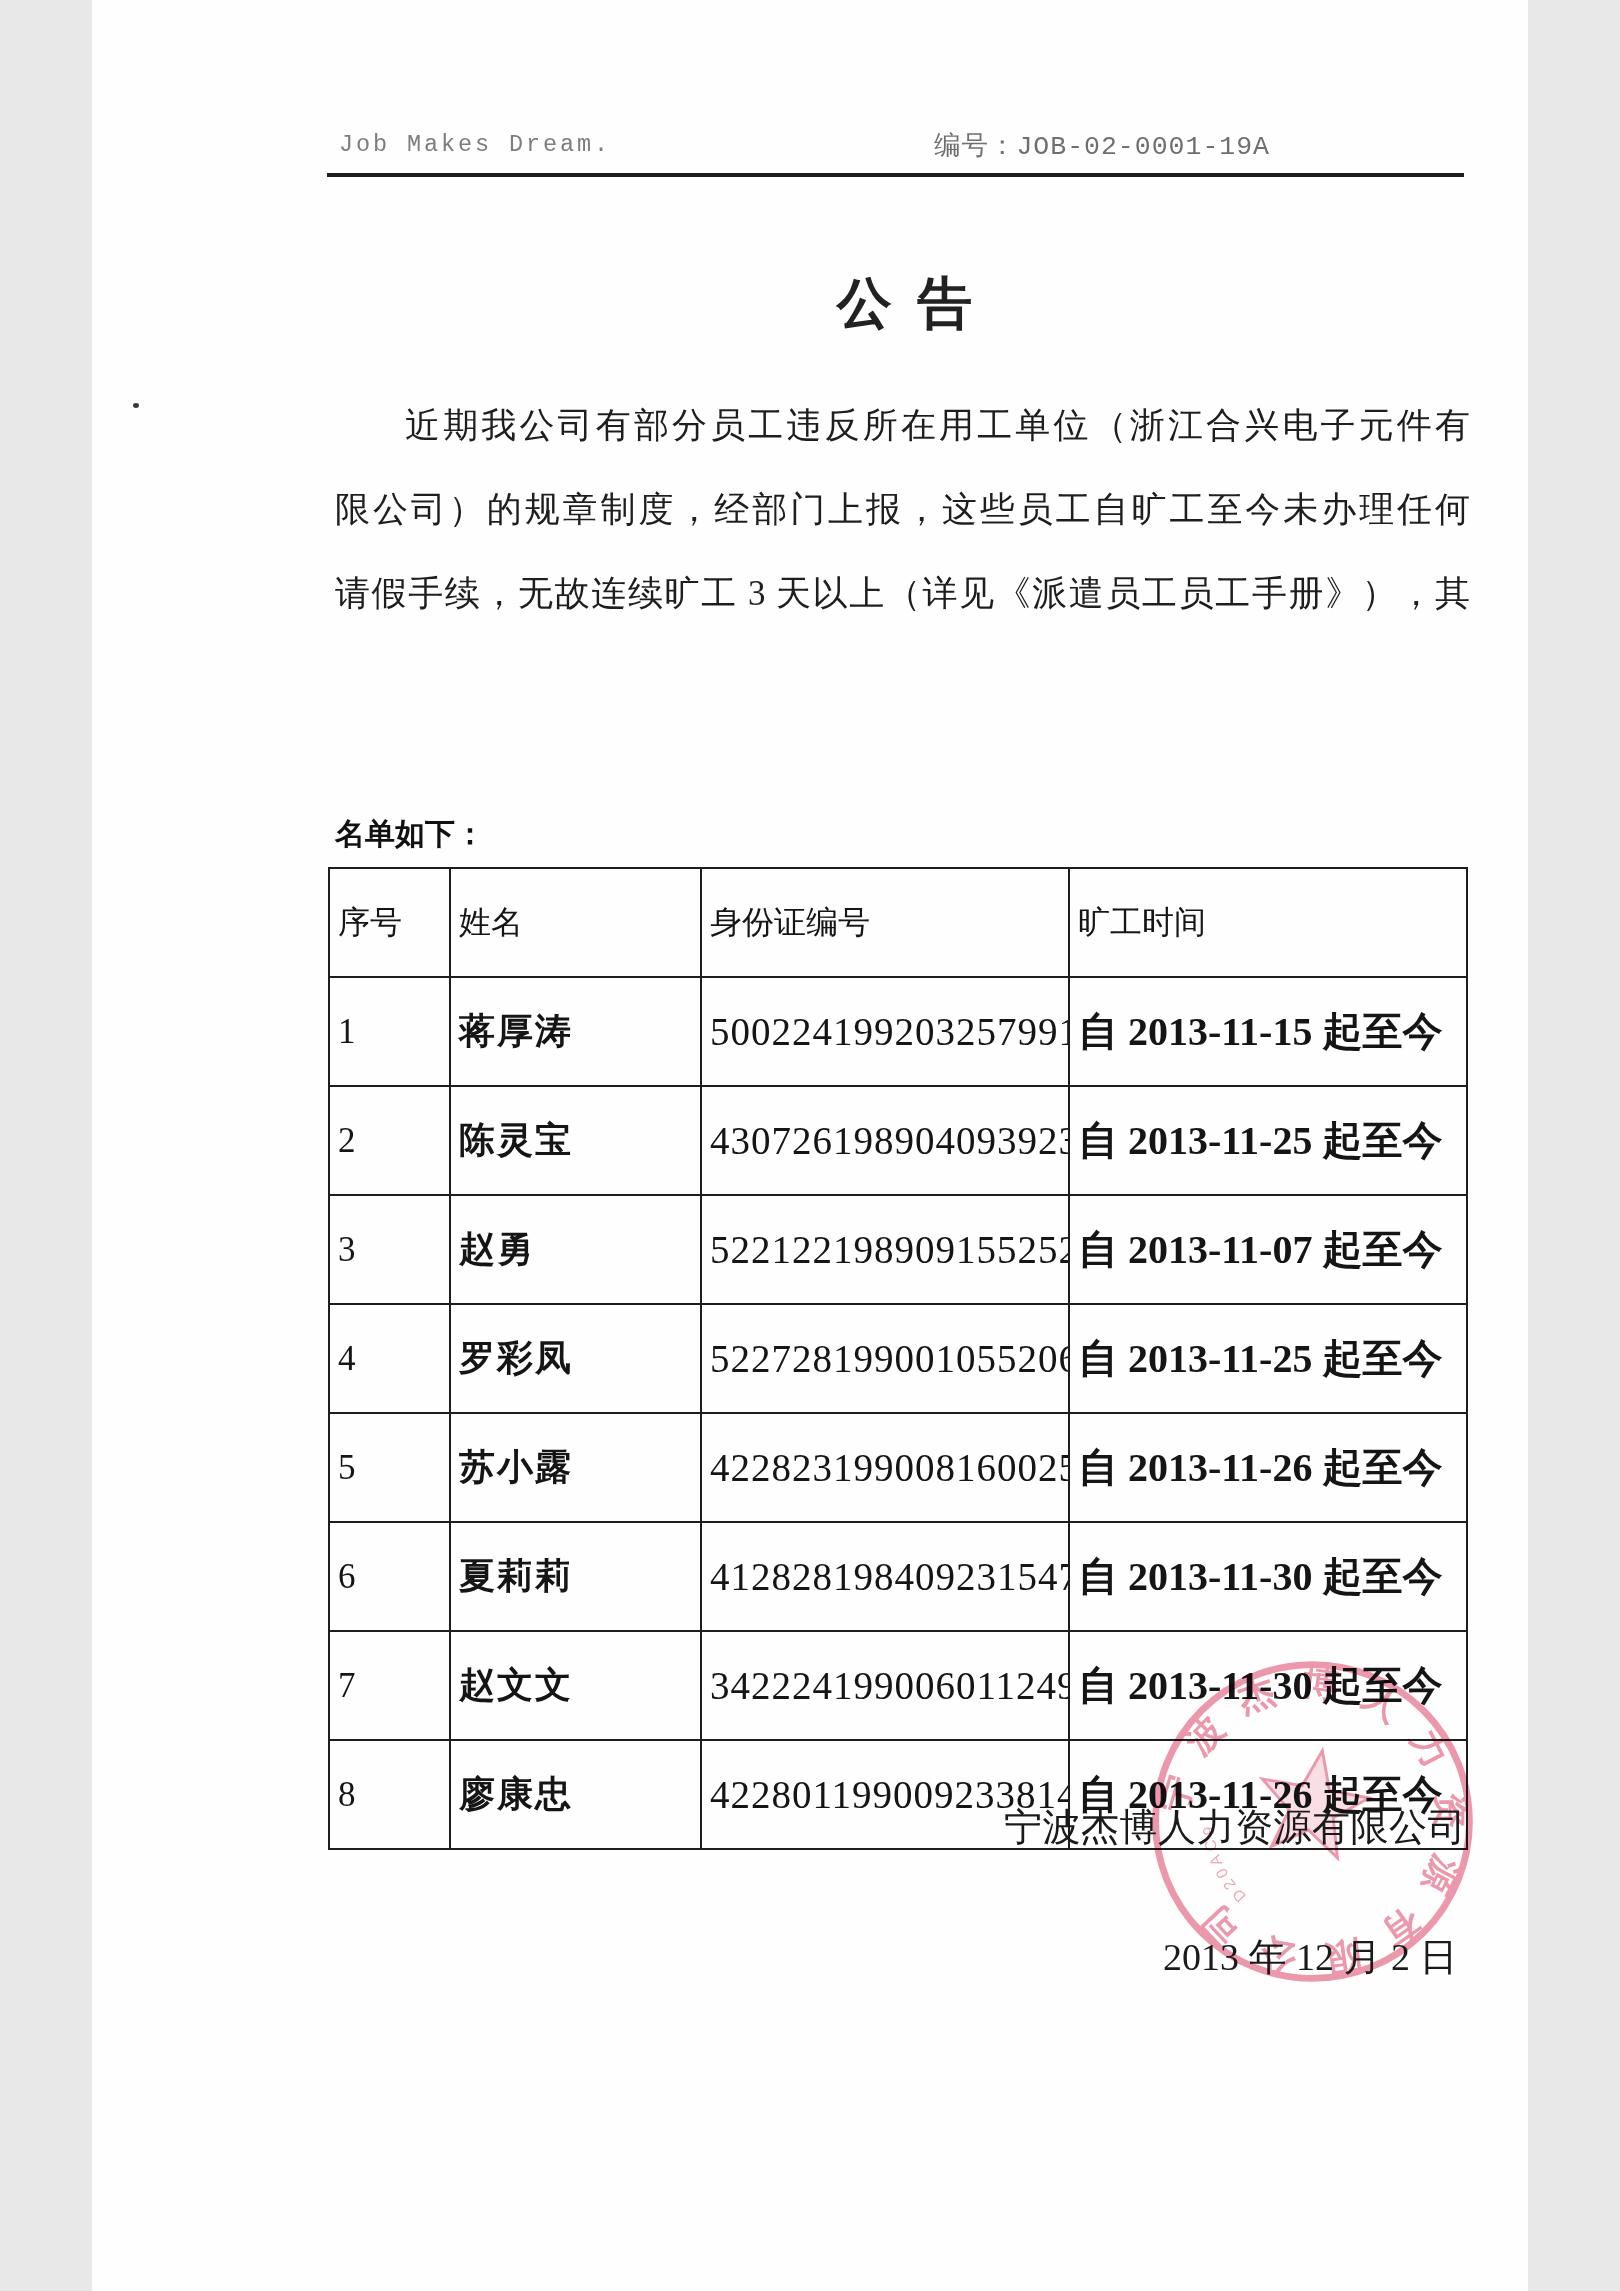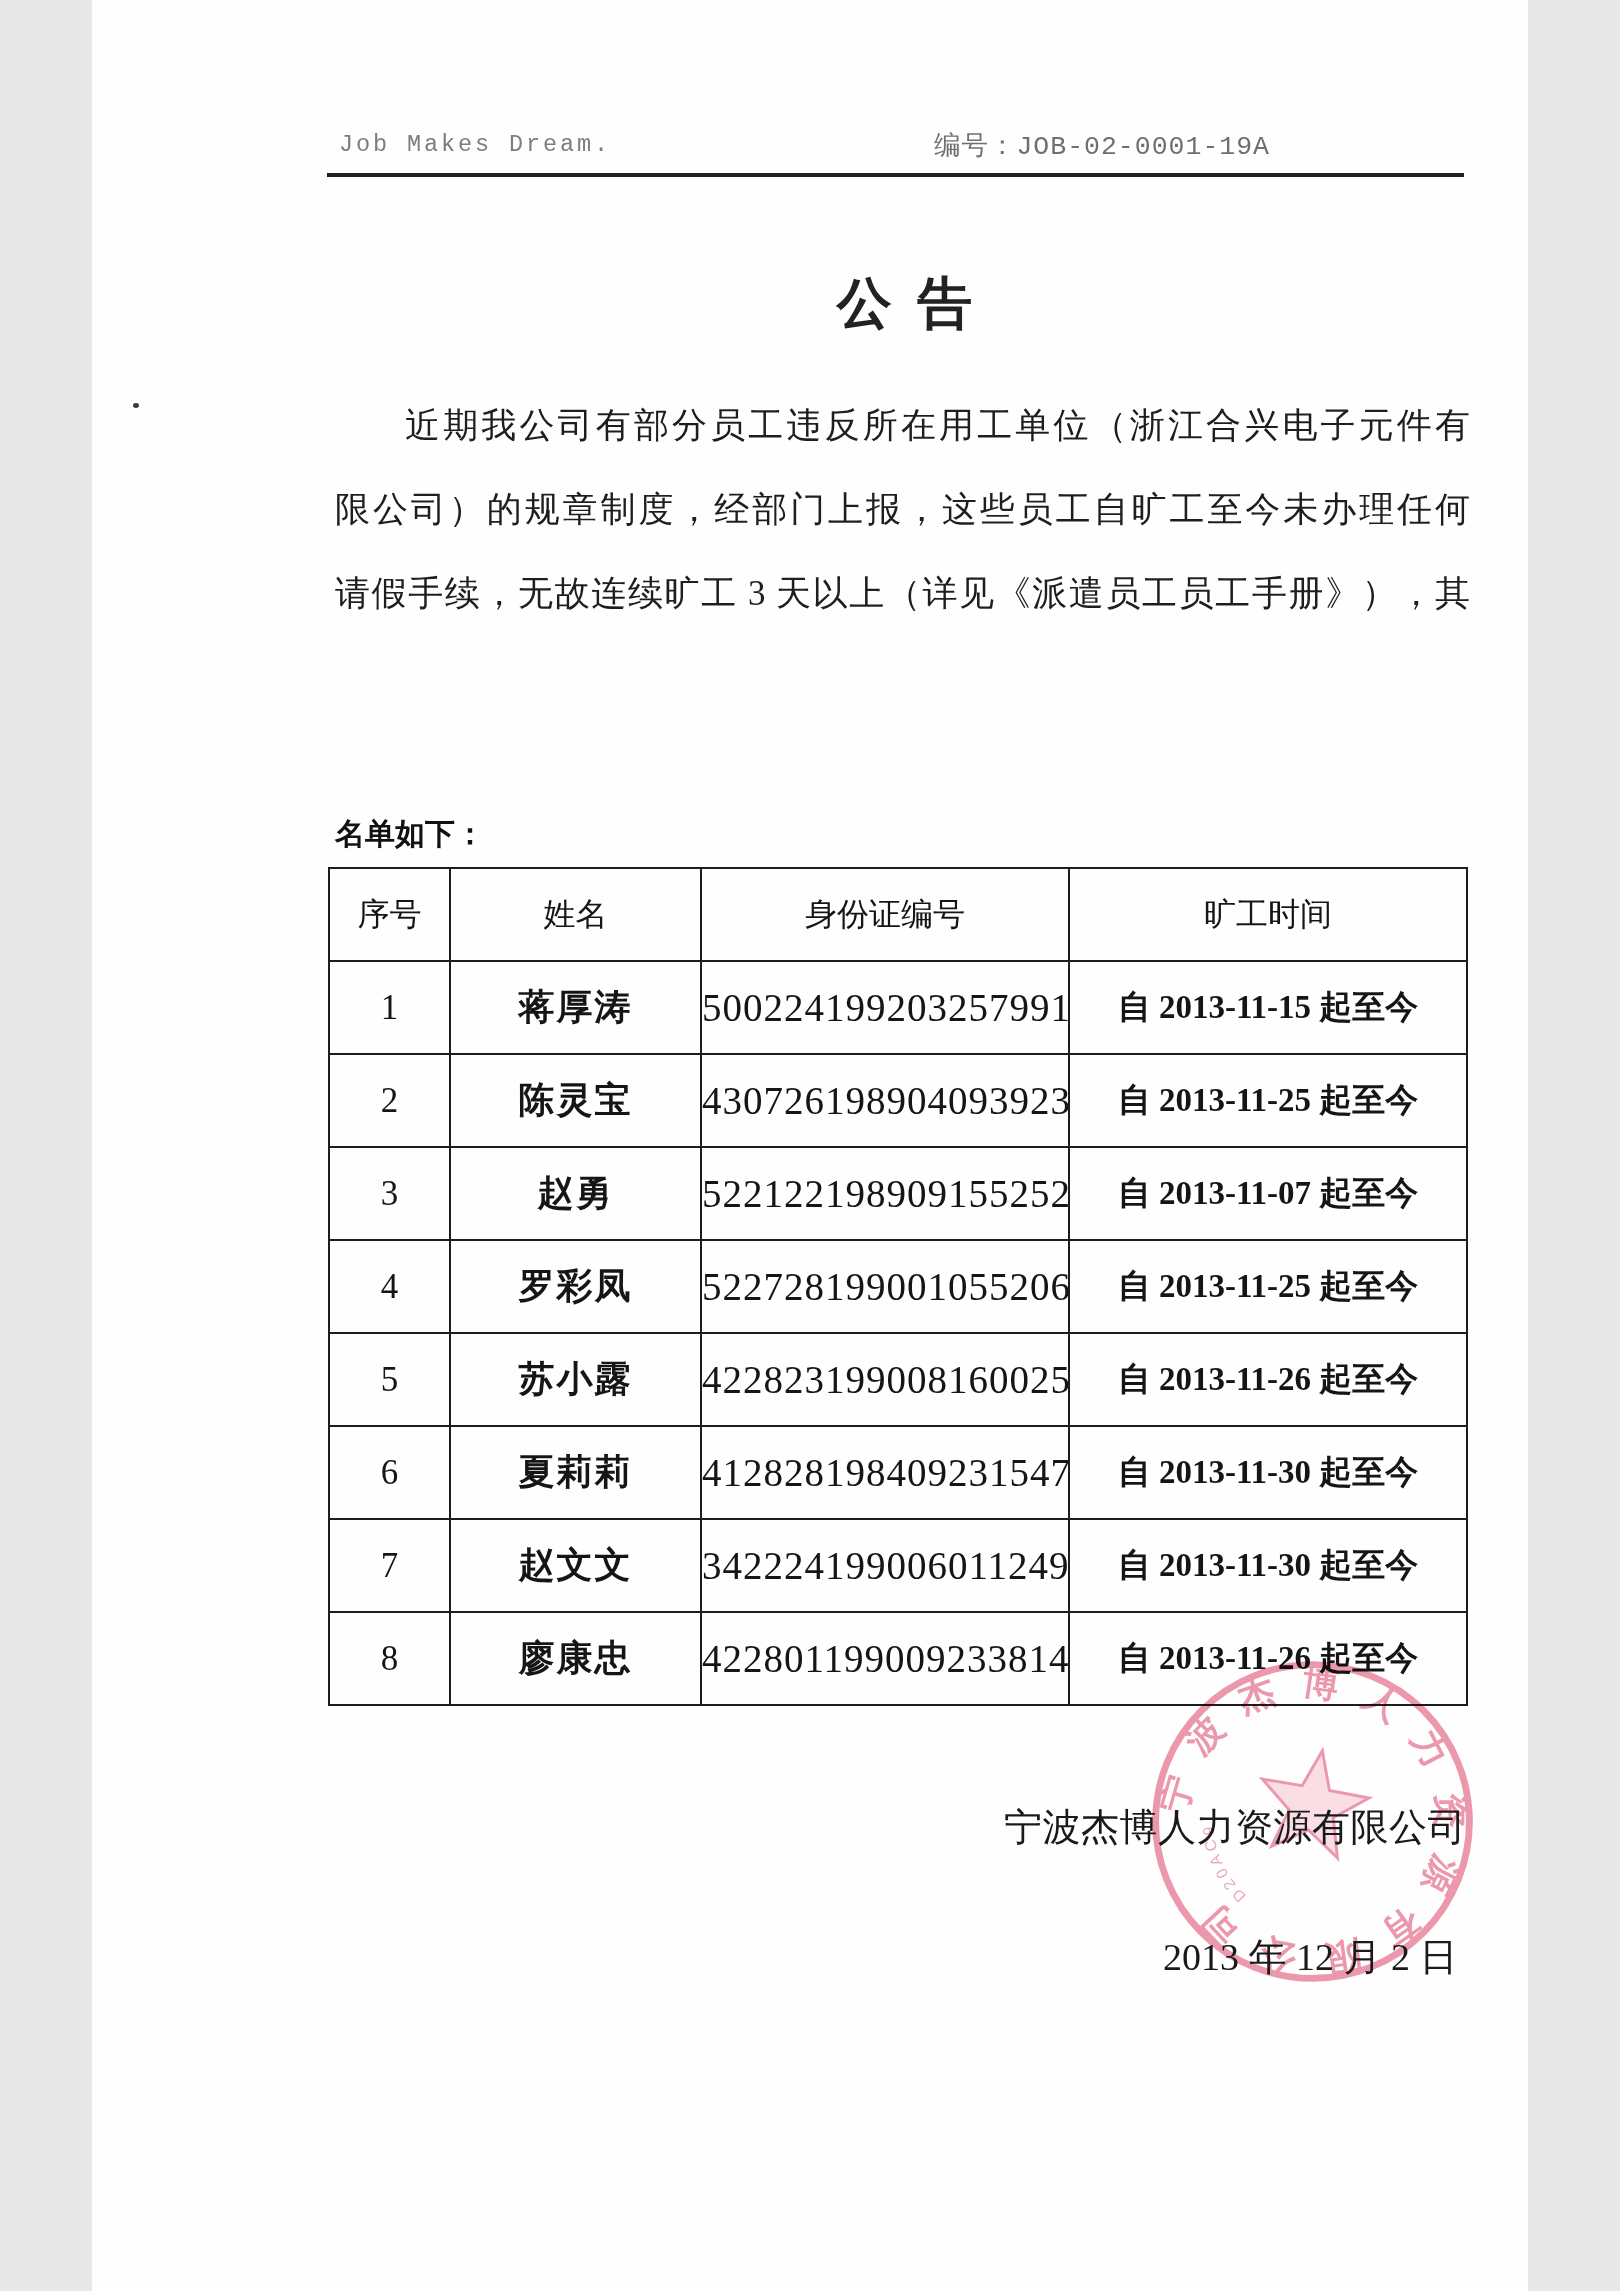--- a/index.html
+++ b/index.html
@@ -48,29 +48,29 @@
     font-size:30px;font-weight:bold;color:#111;font-family:Liberation Mono, monospace;
   }
   
   table.roster{
     position:absolute;left:236px;top:867px;
     width:1137px;border-collapse:collapse;table-layout:fixed;
     font-size:35px;color:#151515;
   }
   table.roster td,table.roster th{
     border:2px solid #1d1d1d;
-    text-align:center;vertical-align:middle;
-    height:91px;padding:0;overflow:hidden;
+    text-align:left;vertical-align:middle;
+    height:91px;padding:8px;overflow:hidden;
   }
   table.roster{border:2.9px solid #1a1a1a;}
   table.roster tr.head th{font-weight:normal;font-size:32px;}
   td.c-seq{font-size:35px;}
   td.c-name{font-weight:bold;font-size:36px;letter-spacing:2px;}
   td.c-id{font-size:39px;letter-spacing:1px;}
-  td.c-period{font-weight:bold;font-size:33px;}
+  td.c-period{font-weight:bold;font-size:40px;}
   
   .company{
     position:absolute;left:912px;top:1802px;
     font-size:38px;color:#1a1a1a;letter-spacing:0.5px;
     z-index:3;white-space:nowrap;
   }
   .sign-date{
     position:absolute;left:1071px;top:1903px;
     font-size:38px;color:#1a1a1a;z-index:3;white-space:nowrap;margin-top:29px;
   }

